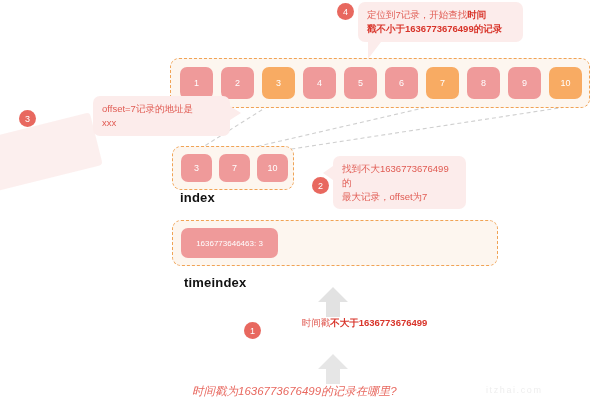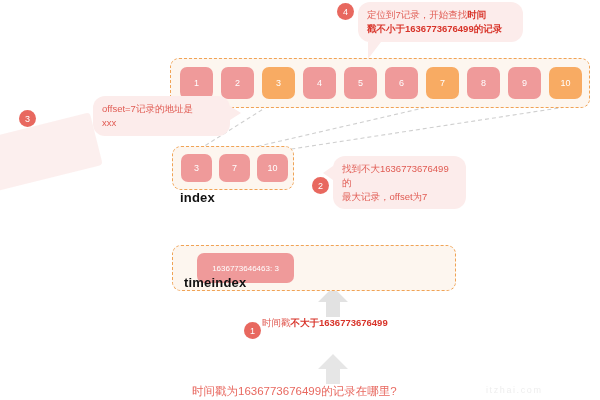--- a/index.html
+++ b/index.html
@@ -60,29 +60,29 @@
   .cell.orange { background: #f8ab63; }
 
   #log-box   { left: 170px; top: 58px;  width: 420px; height: 50px; padding: 0 9px; gap: 8px; }
   #log-box .cell { width: 33px; height: 32px; font-size: 9px; }
   #log-label { left: 178px; top: 104px; }
 
   #index-box { left: 172px; top: 146px; width: 122px; height: 44px; padding: 0 8px; gap: 7px; }
   #index-box .cell { width: 31px; height: 28px; font-size: 9px; }
   #index-label { left: 180px; top: 190px; }
 
-  #timeindex-box { left: 172px; top: 245px; width: 284px; height: 46px; padding: 0 24px; gap: 8px; }
+  #timeindex-box { left: 172px; top: 220px; width: 326px; height: 46px; padding: 0 8px; gap: 8px; }
   #timeindex-box .cell { width: 97px; height: 30px; font-size: 8px; white-space: nowrap; }
   #timeindex-label { left: 184px; top: 275px; }
 
   
   .bubble {
     position: absolute;
     background: #fceceb;
-    border-radius: 12px;
+    border-radius: 7px;
     padding: 6px 9px;
     font-size: 9.5px;
     line-height: 1.45;
     color: #e05a52;
     box-sizing: border-box;
   }
   .bubble .em { font-weight: bold; color: #d8342a; }
   .bubble .dim { color: #eb8e87; }
   .bubble .tail {
     position: absolute;
@@ -127,33 +127,34 @@
     border-right: 10px solid #fceceb;
     border-top: 7px solid transparent;
     border-bottom: 7px solid transparent;
   }
   #badge-2 { left: 312px; top: 177px; }
 
   
   #bubble-1 {
     left: 262px; top: 316px; width: 205px;
     background: transparent; padding: 0;
-    text-align: left;
+    text-align: center;
   }
   #bubble-1 .line { white-space: nowrap; }
   #bubble-1 .line2 { padding-left: 24px; }
   #badge-1 { left: 244px; top: 322px; }
 
   
   #bottom-question {
     position: absolute;
     left: 192px; top: 384px;
     font-size: 11.5px;
     color: #e8685f;
     white-space: nowrap;
+    font-style: italic;
   }
   #watermark {
     position: absolute;
     left: 486px; top: 385px;
     font-size: 9px;
     color: #eeeeee;
     letter-spacing: 1.6px;
     white-space: nowrap;
   }
   

